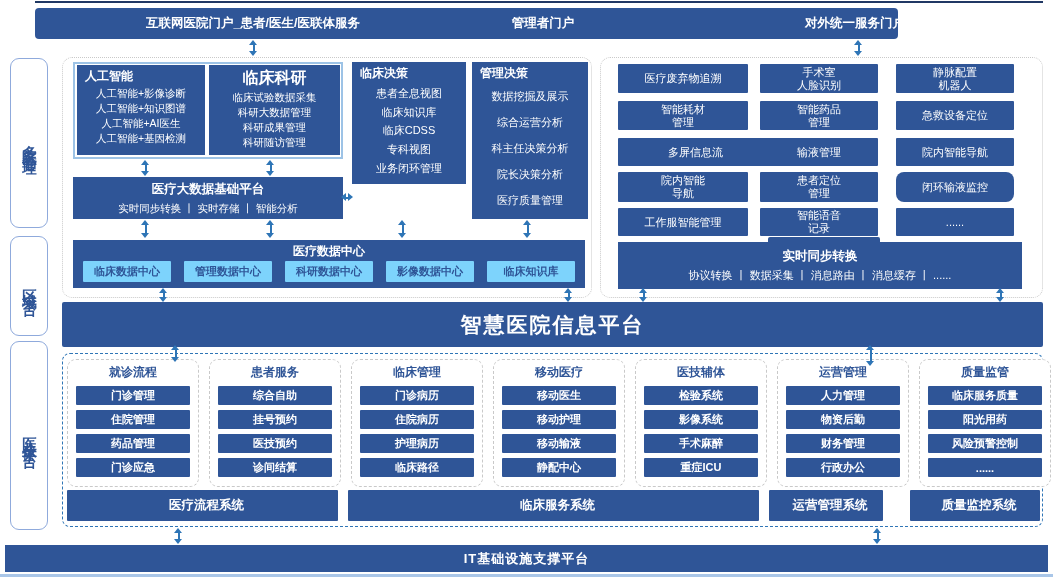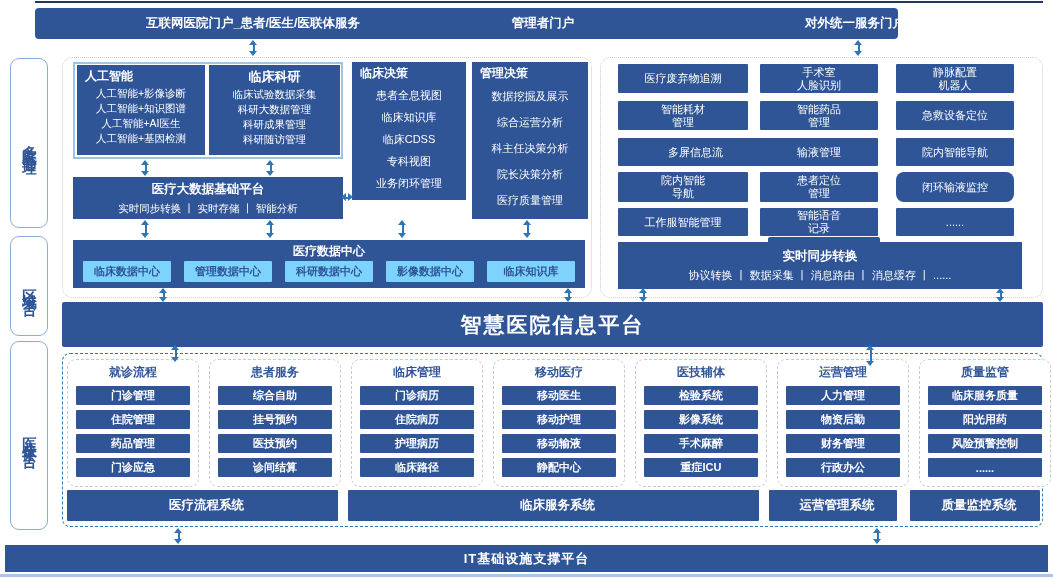--- a/index.html
+++ b/index.html
@@ -29,21 +29,21 @@
   .side-box{border:1.5px solid var(--sidebar-border);border-radius:9px;background:#fff;
     display:flex;align-items:center;justify-content:center;}
   .side-box span{writing-mode:vertical-rl;text-orientation:upright;color:var(--primary);
     font-weight:bold;font-size:14.5px;letter-spacing:4px;}
   
   .region{border:1px dotted var(--gray-border);border-radius:10px;background:#fff;}
   .dashed-region{border:1.5px dashed var(--arrow);border-radius:8px;background:#fff;}
   
   .ai-outer{background:#fff;border:2px solid var(--light-border);}
   .block-title-left{font-weight:bold;font-size:12px;padding:3px 0 0 8px;}
-  .block-title-center{font-weight:bold;font-size:13px;padding-top:3px;text-align:center;}
+  .block-title-center{font-weight:bold;font-size:16px;padding-top:3px;text-align:center;}
   .tight-items{font-size:10.5px;line-height:15px;text-align:center;padding-top:1px;}
   .spread-items{position:absolute;left:0;right:0;top:22px;bottom:6px;display:flex;flex-direction:column;
     justify-content:space-around;font-size:11px;text-align:center;}
   .two-line{display:flex;flex-direction:column;justify-content:center;gap:2px;}
   .bd-title{font-weight:bold;font-size:12.5px;}
   .bd-sub{font-size:10.5px;margin-top:2px;}
   .dc-bar .dc-title{font-weight:bold;font-size:12px;text-align:center;padding-top:3px;}
   .dc-boxes{position:absolute;left:10px;right:10px;top:21px;height:21px;display:flex;justify-content:space-between;}
   .dc-box{width:88px;height:21px;background:#7dd3fc;color:var(--primary);font-size:11px;font-weight:600;
     display:flex;align-items:center;justify-content:center;border-radius:1px;}
@@ -117,21 +117,21 @@
   <div class="abs dark" style="left:209px;top:65px;width:131px;height:90px;">
     <div class="block-title-center">临床科研</div>
     <div class="tight-items">
       <div>临床试验数据采集</div>
       <div>科研大数据管理</div>
       <div>科研成果管理</div>
       <div>科研随访管理</div>
     </div>
   </div>
 
-  <div class="abs dark" style="left:352px;top:62px;width:114px;height:138px;">
+  <div class="abs dark" style="left:352px;top:62px;width:114px;height:122px;">
     <div class="block-title-left">临床决策</div>
     <div class="spread-items">
       <div>患者全息视图</div>
       <div>临床知识库</div>
       <div>临床CDSS</div>
       <div>专科视图</div>
       <div>业务闭环管理</div>
     </div>
   </div>
 
@@ -242,21 +242,21 @@
       <div class="col-title">质量监管</div>
       <div class="pill">临床服务质量</div>
       <div class="pill">阳光用药</div>
       <div class="pill">风险预警控制</div>
       <div class="pill">......</div>
     </div>
   </div>
 
   <div class="abs dark center sys-bar" style="left:67px;top:490px;width:271px;height:31px;">医疗流程系统</div>
   <div class="abs dark center sys-bar" style="left:348px;top:490px;width:411px;height:31px;">临床服务系统</div>
-  <div class="abs dark center sys-bar" style="left:769px;top:490px;width:128px;height:31px;">运营管理系统</div>
+  <div class="abs dark center sys-bar" style="left:769px;top:490px;width:114px;height:31px;">运营管理系统</div>
   <div class="abs dark center sys-bar" style="left:910px;top:490px;width:130px;height:31px;">质量监控系统</div>
 
   <div class="abs dark center infra-bar" style="left:5px;top:545px;width:1043px;height:27px;">IT基础设施支撑平台</div>
   <div class="abs bottom-line" style="left:0;top:574px;width:1053px;height:3px;"></div>
 
   <div class="varrow" style="left:249px;top:40px;height:16px;">
       <span class="shaft"></span>
     </div>
   <div class="varrow" style="left:854px;top:40px;height:16px;">
       <span class="shaft"></span>

